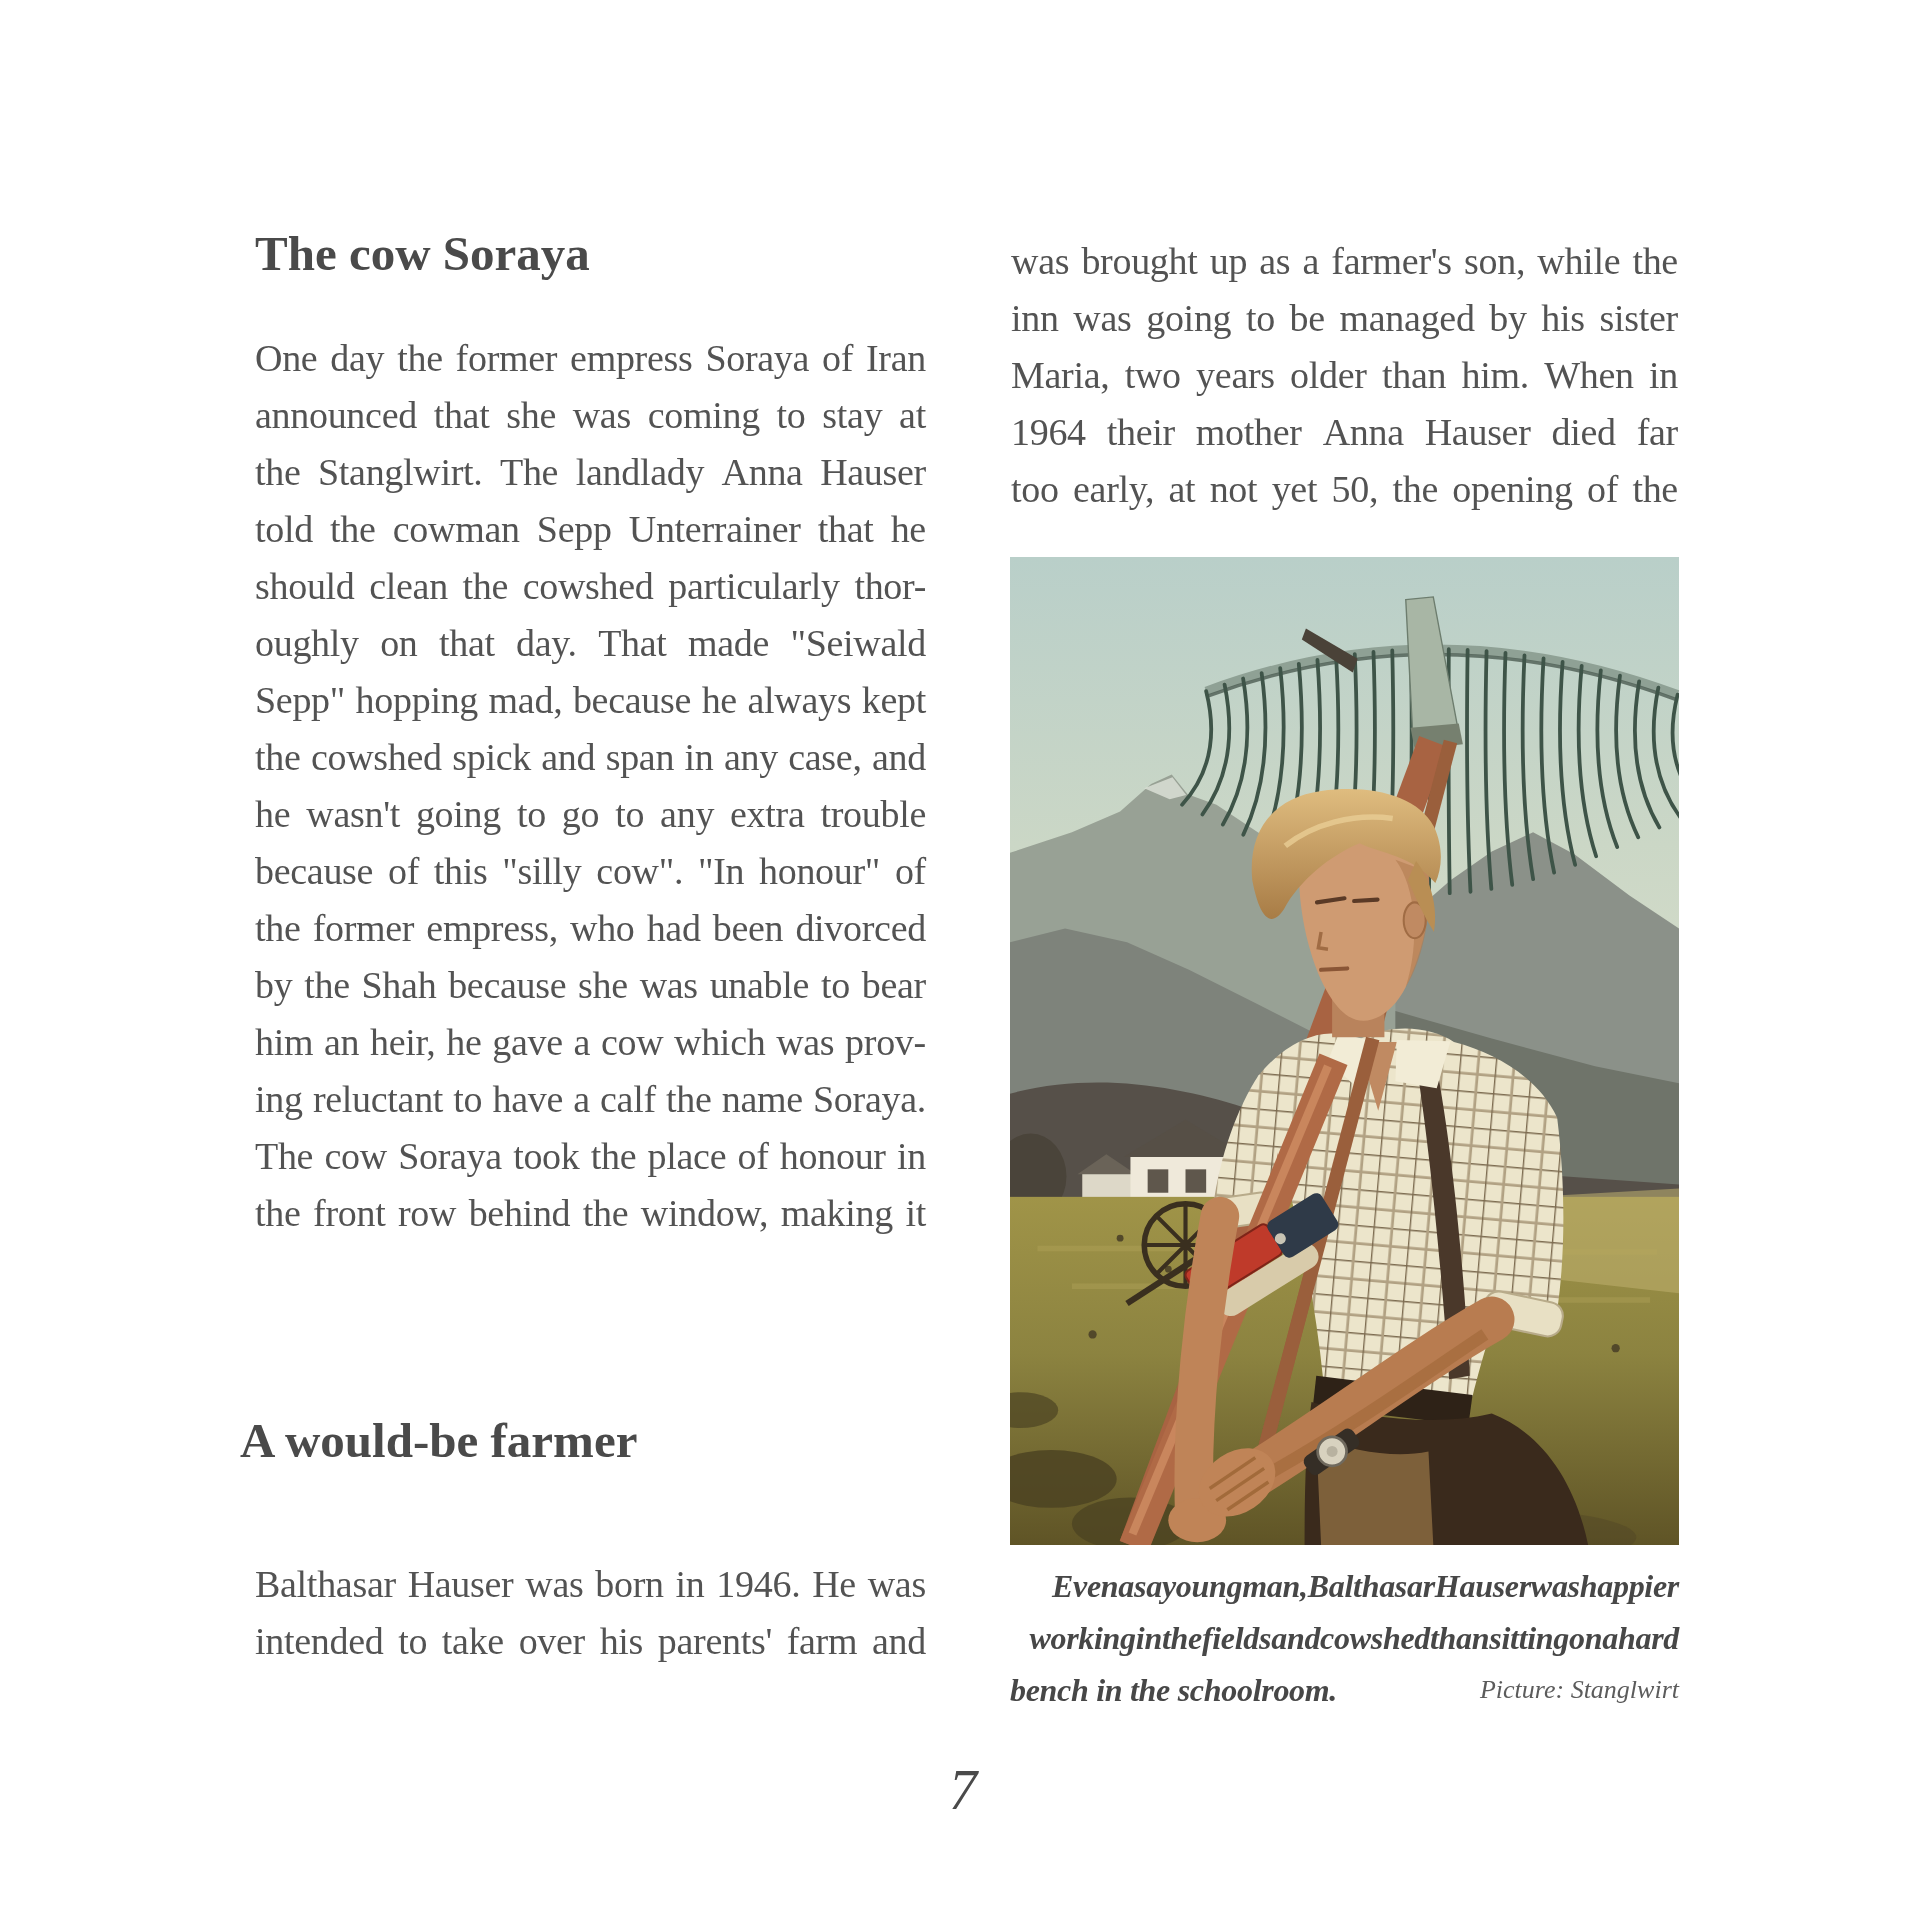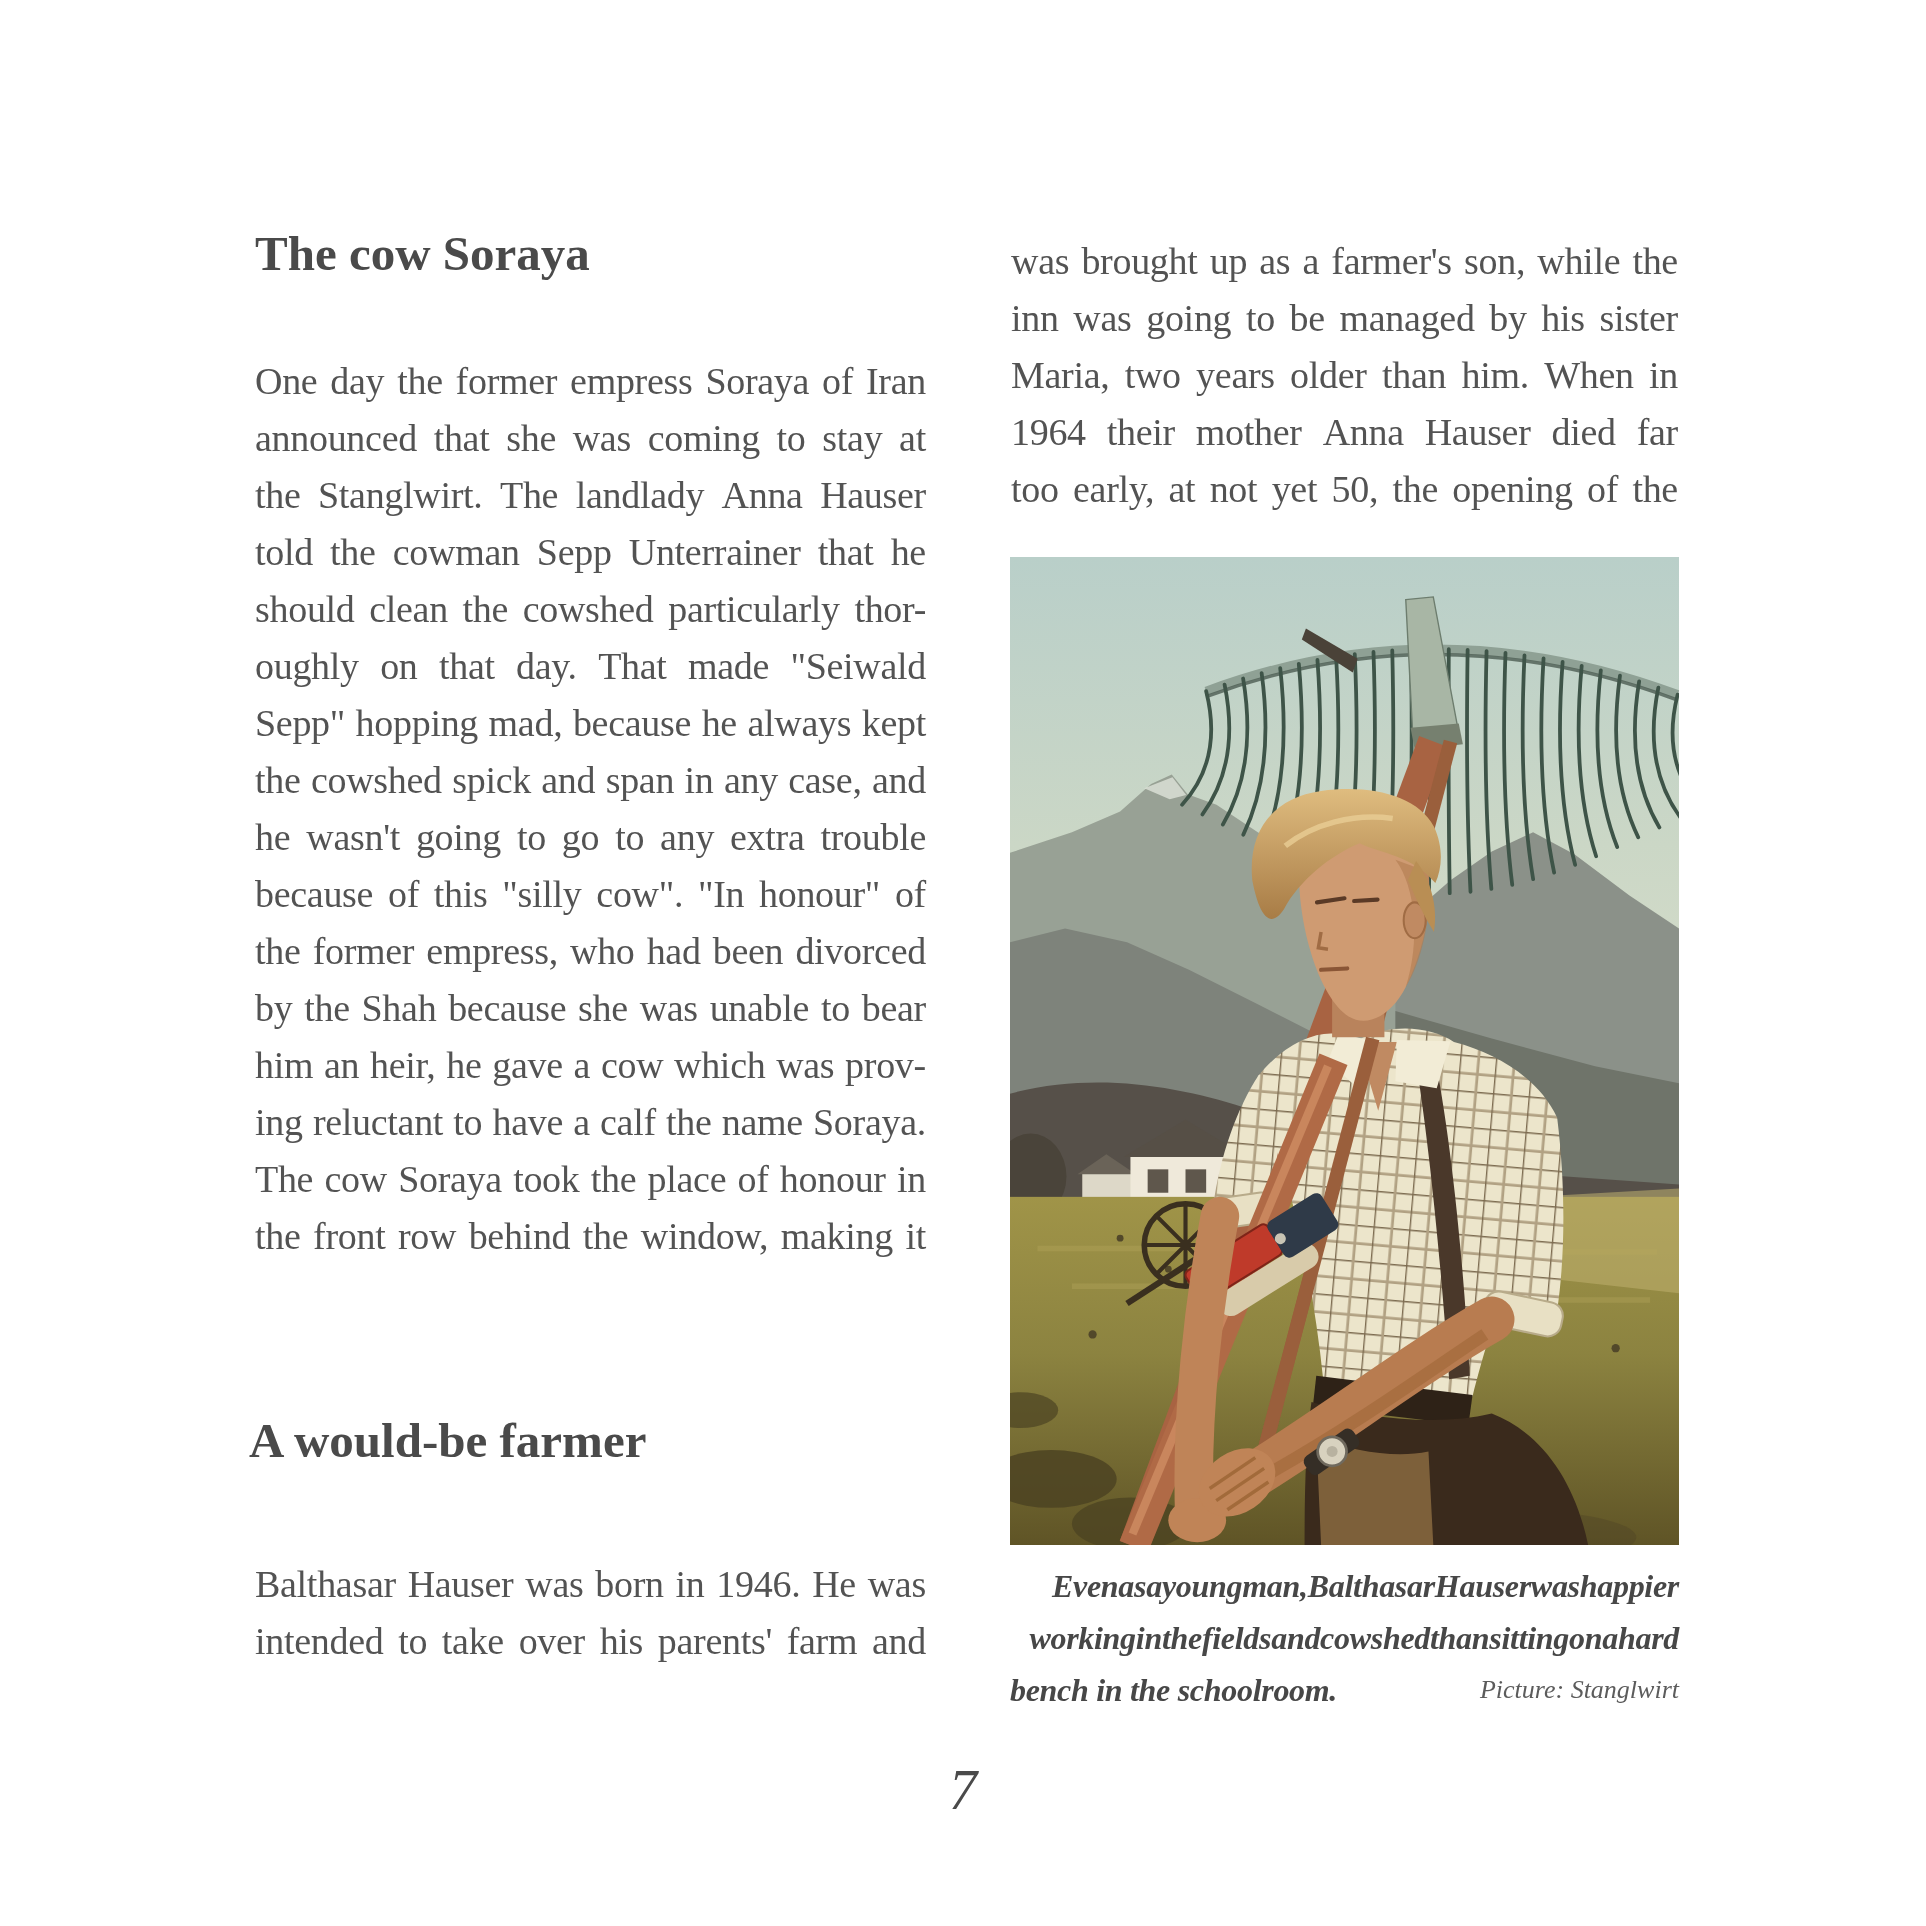--- a/index.html
+++ b/index.html
@@ -10,23 +10,23 @@
     background:var(--page-bg,#fff);
     font-family:"Liberation Serif", serif;
     color:var(--text,#535353);
     overflow:hidden;
   }
   .h1 {
     position:absolute; font-weight:bold; font-size:49px; line-height:1;
     color:var(--heading,#4a4a4a); letter-spacing:0;
   }
   #heading-cow    { left:255px; top:229px; }
-  #heading-farmer { left:249px; top:1416px; }
+  #heading-farmer { left:240px; top:1416px; }
   .col { position:absolute; }
-  #para1      { left:255px;  top:353px;  width:671px; }
+  #para1      { left:255px;  top:330px;  width:671px; }
   #para2      { left:255px;  top:1556px; width:671px; }
   #para-right { left:1011px; top:233px;  width:667px; }
   .tl { height:57px; line-height:57px; font-size:38px; letter-spacing:-0.3px; white-space:nowrap; }
   .tl.j { display:flex; justify-content:space-between; }
   figure#photo {
     position:absolute; left:1010px; top:557px; width:669px; height:988px;
   }
   figure#photo svg { display:block; width:100%; height:100%; }
   #caption { position:absolute; left:1010px; top:1560px; width:669px; color:var(--caption,#474747); }
   .cl { height:52px; line-height:52px; font-size:32px; font-weight:bold; font-style:italic; letter-spacing:-0.3px; white-space:nowrap; }

